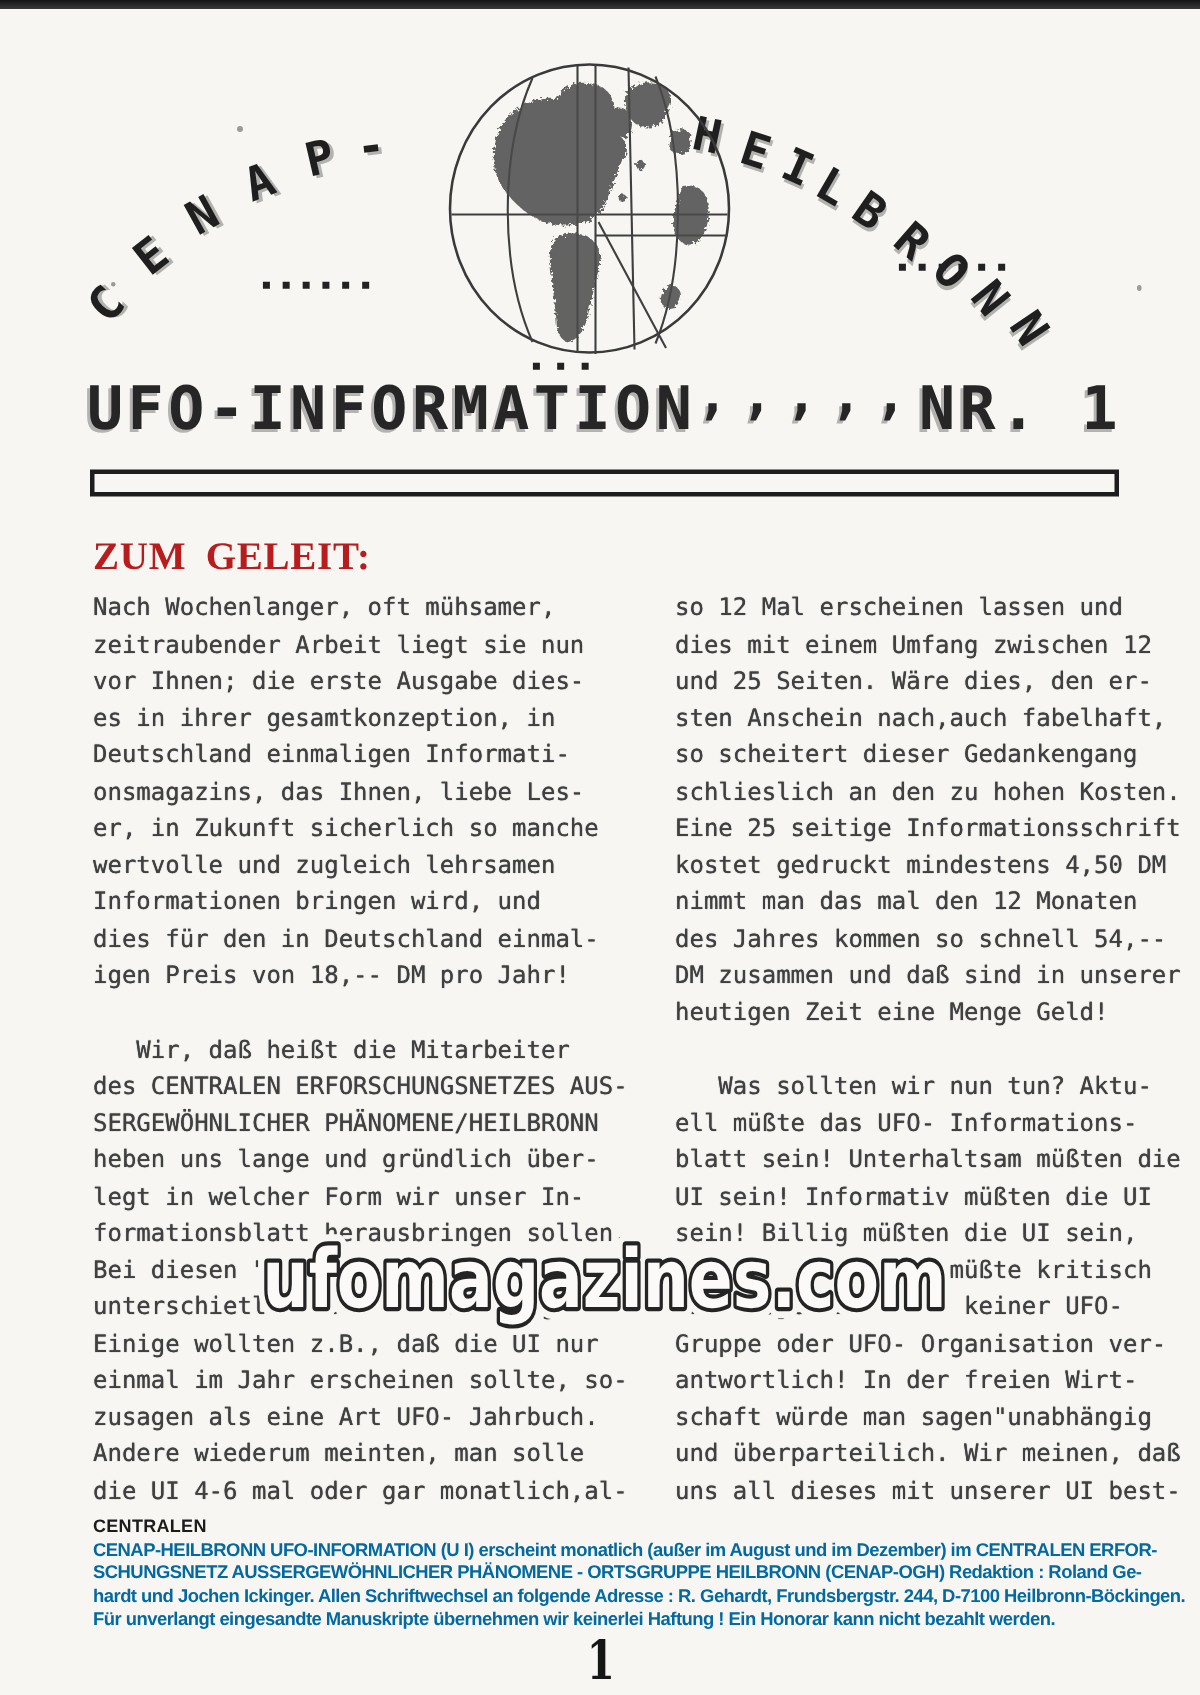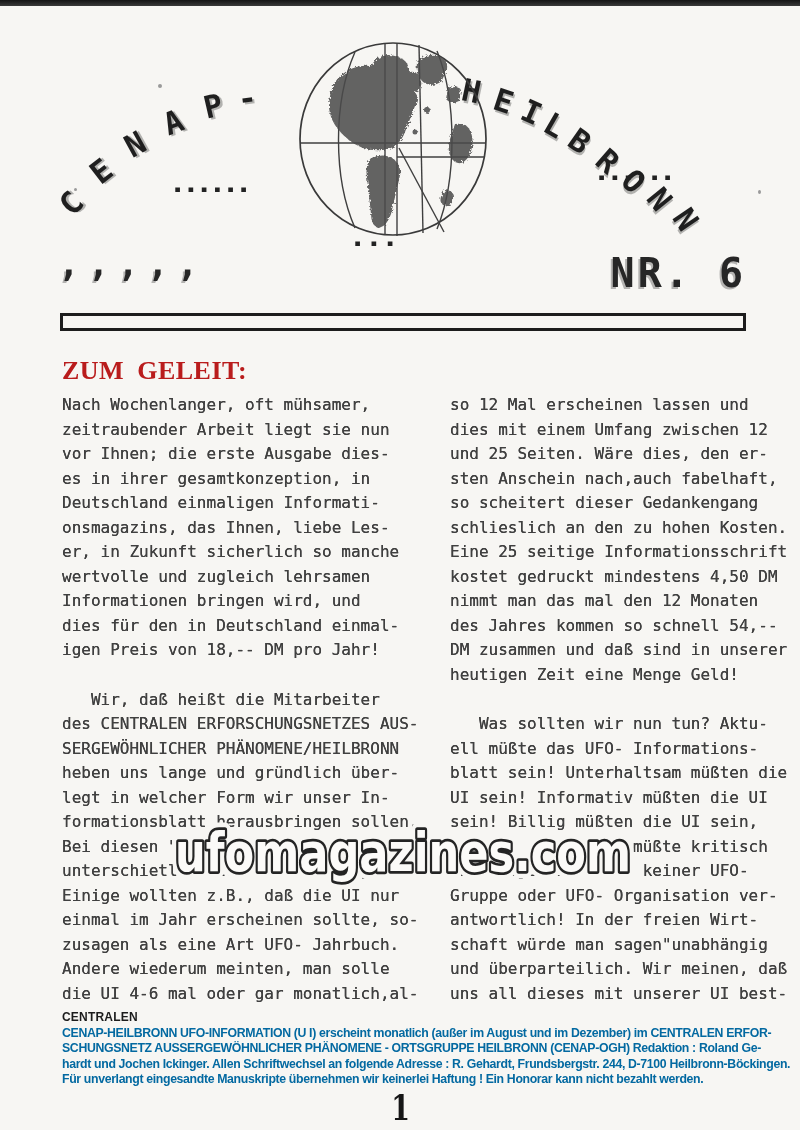--- a/index.html
+++ b/index.html
@@ -131,22 +131,23 @@
         <circle cx="118" cy="92" r="2.5"></circle>
       </g>
     </svg>
 
     <div class="dots-row" style="left:174px; top:182px;">▪▪▪▪▪▪</div>
     <div class="dots-row" style="left:598px; top:170px;">▪▪▪▪▪▪</div>
     <div class="dots-row" style="left:354px; top:236px; letter-spacing:9px;">▪▪▪</div>
   </div>
 
   <div class="title-row">
+    <span class="title-word">UFO-INFORMATION</span>
     <span class="title-sep">,,,,,</span>
-    <span class="title-word">NR. 6</span>
+    <span class="title-word">NR. 1</span>
   </div>
 
   <div class="rule-bar"></div>
 
   <div class="article-heading">ZUM GELEIT:</div>
 
   <div class="column column-left">
     <pre class="col-para">Nach Wochenlanger, oft mühsamer,
 zeitraubender Arbeit liegt sie nun
 vor Ihnen; die erste Ausgabe dies-

